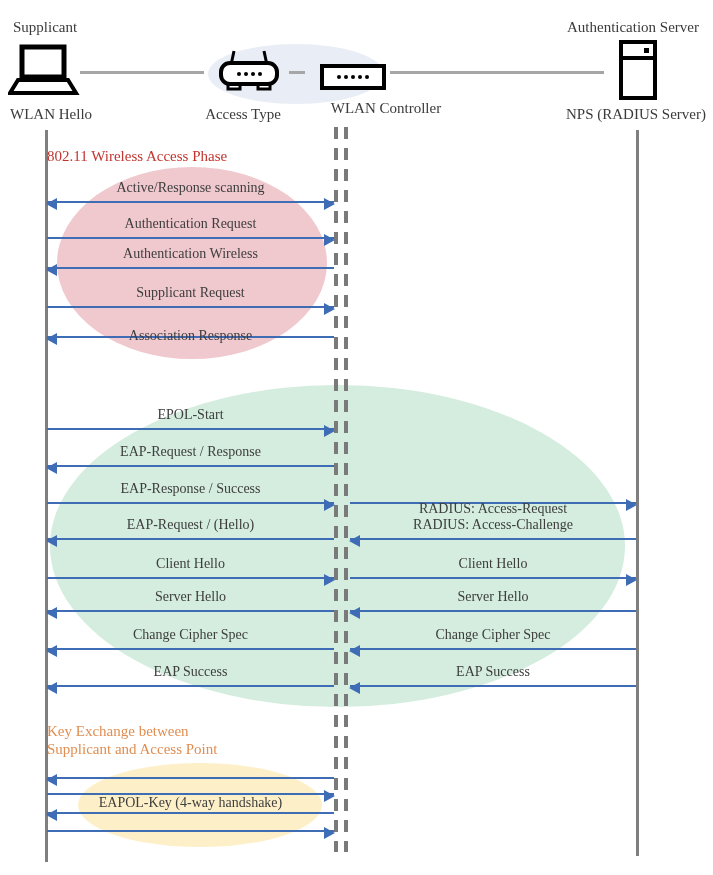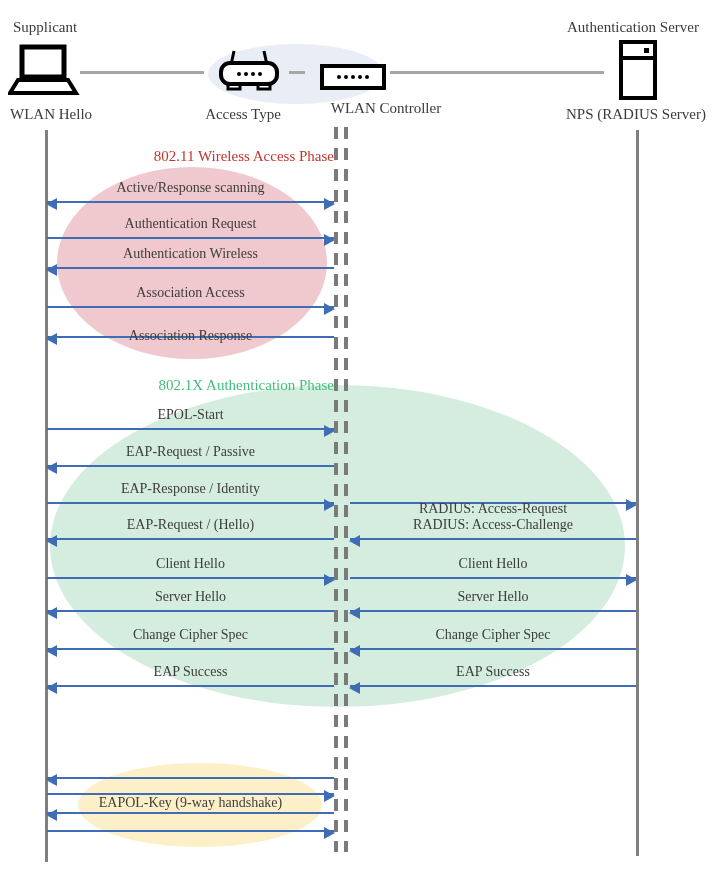--- a/index.html
+++ b/index.html
@@ -21,21 +21,21 @@
   }
   
   .connector{position:absolute;height:3px;background:#a6a6a6;z-index:2;}
   
   .role-label,.device-label{
     position:absolute;font-size:15px;color:#3b3b3b;z-index:6;white-space:nowrap;
   }
   .centered{text-align:center;}
   
   .phase-title{
-    position:absolute;left:47px;width:287px;text-align:right;
+    position:absolute;left:47px;width:287px;text-align:left;
     font-size:15px;z-index:6;white-space:pre-line;line-height:18px;
   }
   .title-red{color:#c1352f;}
   .title-green{color:#41be7a;}
   .title-orange{color:#e08e52;}
   
   .msg-line{position:absolute;height:0;border-top:2.5px solid #3e6db5;z-index:5;}
   .head-right::after{
     content:'';position:absolute;right:-1px;top:-5px;width:0;height:0;
     border-style:solid;border-width:6px 0 6px 11px;
@@ -110,39 +110,40 @@
       <rect x="25" y="8" width="5" height="5" fill="#000"></rect>
     </svg>
   </div>
 
   <div class="device-label" style="left:10px;top:106px;">WLAN Hello</div>
   <div class="device-label centered" style="left:193px;top:106px;width:100px;">Access Type</div>
   <div class="device-label centered" style="left:302px;top:100px;width:120px;margin-left:24px;">WLAN Controller</div>
   <div class="device-label centered" style="left:556px;top:106px;width:160px;">NPS (RADIUS Server)</div>
 
   <div class="phase-title title-red" style="top:147px;">802.11 Wireless Access Phase</div>
-  <div class="phase-title title-green" style="top:376px;">802.1X Authentication Phase</div>
+  <div class="phase-title title-orange" style="top:722px;">Key Exchange between
+Supplicant and Access Point</div>
 
   <div id="messages-layer">
       <div class="msg-line head-left head-right" style="left: 47px; width: 287px; top: 201px;"></div>
       <div class="msg-label" style="left: 47px; width: 287px; top: 180px;">Active/Response scanning</div>
       <div class="msg-line head-right" style="left: 47px; width: 287px; top: 237px;"></div>
       <div class="msg-label" style="left: 47px; width: 287px; top: 216px;">Authentication Request</div>
       <div class="msg-line head-left" style="left: 47px; width: 287px; top: 267px;"></div>
       <div class="msg-label" style="left: 47px; width: 287px; top: 246px;">Authentication Wireless</div>
       <div class="msg-line head-right" style="left: 47px; width: 287px; top: 306px;"></div>
-      <div class="msg-label" style="left: 47px; width: 287px; top: 285px;">Association Access</div>
+      <div class="msg-label" style="left: 47px; width: 287px; top: 285px;">Supplicant Request</div>
       <div class="msg-line head-left" style="left: 47px; width: 287px; top: 336px;"></div>
       <div class="msg-label" style="left: 47px; width: 287px; top: 328px;">Association Response</div>
       <div class="msg-line head-right" style="left: 47px; width: 287px; top: 428px;"></div>
       <div class="msg-label" style="left: 47px; width: 287px; top: 407px;">EPOL-Start</div>
       <div class="msg-line head-left" style="left: 47px; width: 287px; top: 465px;"></div>
-      <div class="msg-label" style="left: 47px; width: 287px; top: 444px;">EAP-Request / Passive</div>
+      <div class="msg-label" style="left: 47px; width: 287px; top: 444px;">EAP-Request / Response</div>
       <div class="msg-line head-right" style="left: 47px; width: 287px; top: 502px;"></div>
-      <div class="msg-label" style="left: 47px; width: 287px; top: 481px;">EAP-Response / Identity</div>
+      <div class="msg-label" style="left: 47px; width: 287px; top: 481px;">EAP-Response / Success</div>
       <div class="msg-line head-right" style="left: 350px; width: 286px; top: 502px;"></div>
       <div class="msg-label" style="left: 350px; width: 286px; top: 501px;">RADIUS: Access-Request</div>
       <div class="msg-line head-left" style="left: 47px; width: 287px; top: 538px;"></div>
       <div class="msg-label" style="left: 47px; width: 287px; top: 517px;">EAP-Request / (Hello)</div>
       <div class="msg-line head-left" style="left: 350px; width: 286px; top: 538px;"></div>
       <div class="msg-label" style="left: 350px; width: 286px; top: 517px;">RADIUS: Access-Challenge</div>
       <div class="msg-line head-right" style="left: 47px; width: 287px; top: 577px;"></div>
       <div class="msg-label" style="left: 47px; width: 287px; top: 556px;">Client Hello</div>
       <div class="msg-line head-right" style="left: 350px; width: 286px; top: 577px;"></div>
       <div class="msg-label" style="left: 350px; width: 286px; top: 556px;">Client Hello</div>
@@ -154,17 +155,17 @@
       <div class="msg-label" style="left: 47px; width: 287px; top: 627px;">Change Cipher Spec</div>
       <div class="msg-line head-left" style="left: 350px; width: 286px; top: 648px;"></div>
       <div class="msg-label" style="left: 350px; width: 286px; top: 627px;">Change Cipher Spec</div>
       <div class="msg-line head-left" style="left: 47px; width: 287px; top: 685px;"></div>
       <div class="msg-label" style="left: 47px; width: 287px; top: 664px;">EAP Success</div>
       <div class="msg-line head-left" style="left: 350px; width: 286px; top: 685px;"></div>
       <div class="msg-label" style="left: 350px; width: 286px; top: 664px;">EAP Success</div>
       <div class="msg-line head-left" style="left: 47px; width: 287px; top: 777px;"></div>
       <div class="msg-line head-right" style="left: 47px; width: 287px; top: 793px;"></div>
       <div class="msg-line head-left" style="left: 47px; width: 287px; top: 812px;"></div>
-      <div class="msg-label" style="left: 47px; width: 287px; top: 795px;">EAPOL-Key (9-way handshake)</div>
+      <div class="msg-label" style="left: 47px; width: 287px; top: 795px;">EAPOL-Key (4-way handshake)</div>
       <div class="msg-line head-right" style="left: 47px; width: 287px; top: 830px;"></div>
     </div>
 
 </div>
 
 </body></html>

